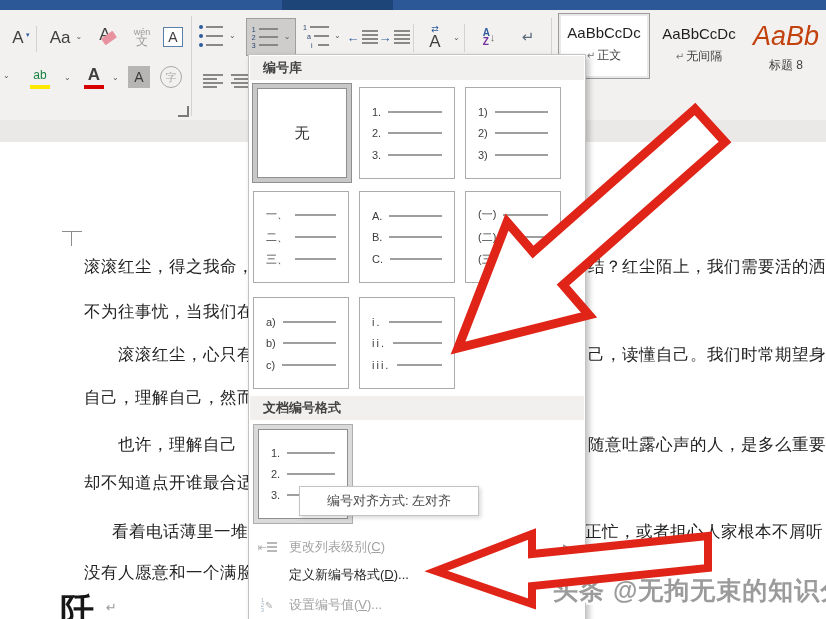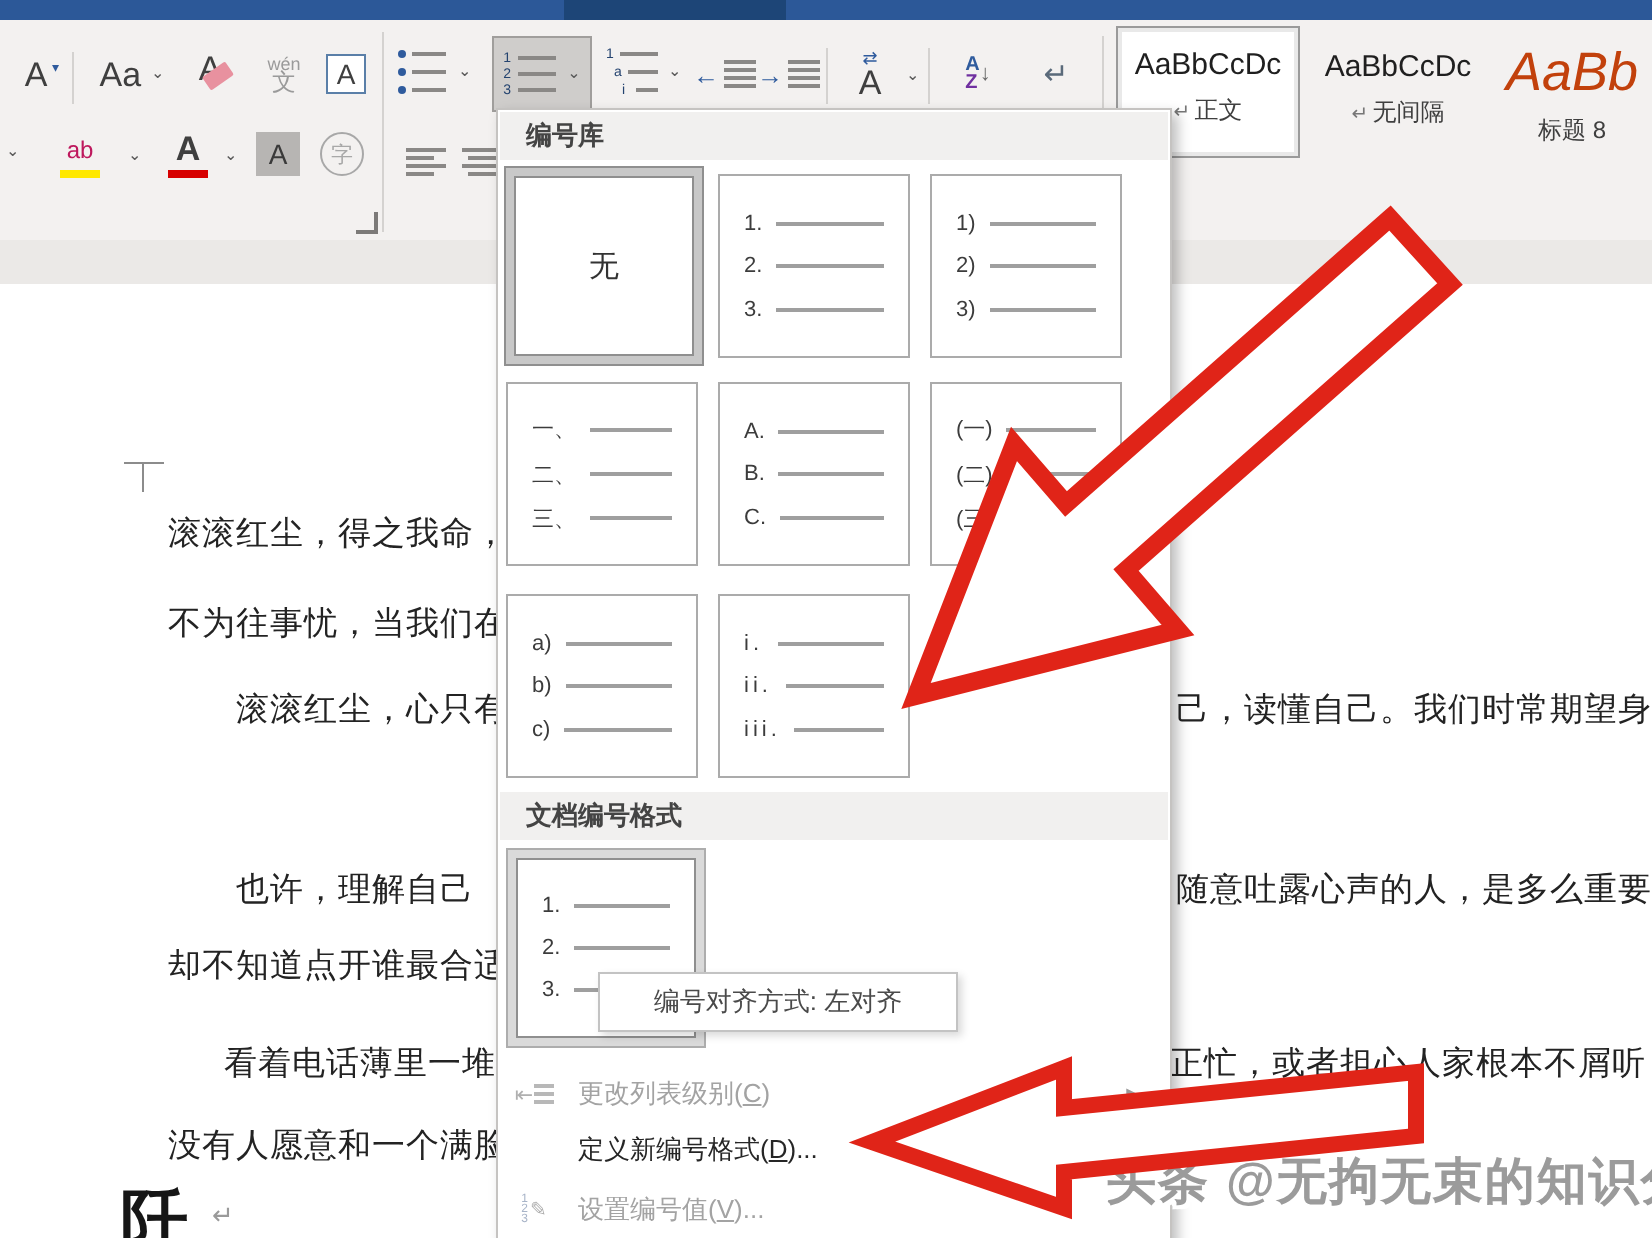--- a/index.html
+++ b/index.html
@@ -126,21 +126,21 @@
     <div class="abs rbtn" style="left:128px;top:10px;width:28px;height:34px;flex-direction:column;">
       <span class="ptext">wén</span>
       <span class="ptext" style="font-size:12px;">文</span>
     </div>
     <div class="abs rbtn" style="left:158px;top:12px;width:30px;height:30px;">
       <span class="borderA">A</span>
     </div>
 
     <span class="abs chev" style="left:3px;top:62px;">⌄</span>
     <div class="abs rbtn" style="left:20px;top:50px;width:40px;height:36px;flex-direction:column;">
-      <span style="font-size:12px;color:#be185d;">ab</span>
+      <span style="font-size:12px;color:#15803d;">ab</span>
       <i class="ebar yellow" style="margin-top:3px;"></i>
     </div>
     <span class="abs chev" style="left:64px;top:64px;">⌄</span>
     <div class="abs rbtn" style="left:78px;top:48px;width:32px;height:38px;flex-direction:column;">
       <span class="bigA" style="font-weight:bold;">A</span>
       <i class="ebar red" style="margin-top:2px;"></i>
     </div>
     <span class="abs chev" style="left:112px;top:64px;">⌄</span>
     <div class="abs rbtn" style="left:126px;top:54px;width:26px;height:26px;">
       <span class="shadebox">A</span>
@@ -268,23 +268,25 @@
     </div>
   </div>
 
   <div class="abs strip"></div>
   <div class="abs page"></div>
 
   <div class="abs cornerH"></div>
   <div class="abs cornerV"></div>
 
   <div class="dl" style="left:84px;top:256px;">滚滚红尘，得之我命，</div>
+  <div class="dr" style="left:588px;top:256px;">结？红尘陌上，我们需要活的洒</div>
   <div class="dl" style="left:84px;top:301px;">不为往事忧，当我们在心</div>
   <div class="dl" style="left:118px;top:344px;">滚滚红尘，心只有</div>
   <div class="dr" style="left:588px;top:344px;">己，读懂自己。我们时常期望身边</div>
+  <div class="dl" style="left:84px;top:387px;">自己，理解自己，然而</div>
   <div class="dl" style="left:118px;top:434px;">也许，理解自己</div>
   <div class="dr" style="left:588px;top:434px;">随意吐露心声的人，是多么重要！</div>
   <div class="dl" style="left:84px;top:472px;">却不知道点开谁最合适</div>
   <div class="dl" style="left:112px;top:521px;">看着电话薄里一堆</div>
   <div class="dr" style="left:585px;top:521px;">正忙，或者担心人家根本不屑听</div>
   <div class="dl" style="left:84px;top:562px;">没有人愿意和一个满脸</div>
   <div class="abs bigchar">阡</div>
   <div class="abs endmark">↵</div>
 
   <div class="abs dropdown">

